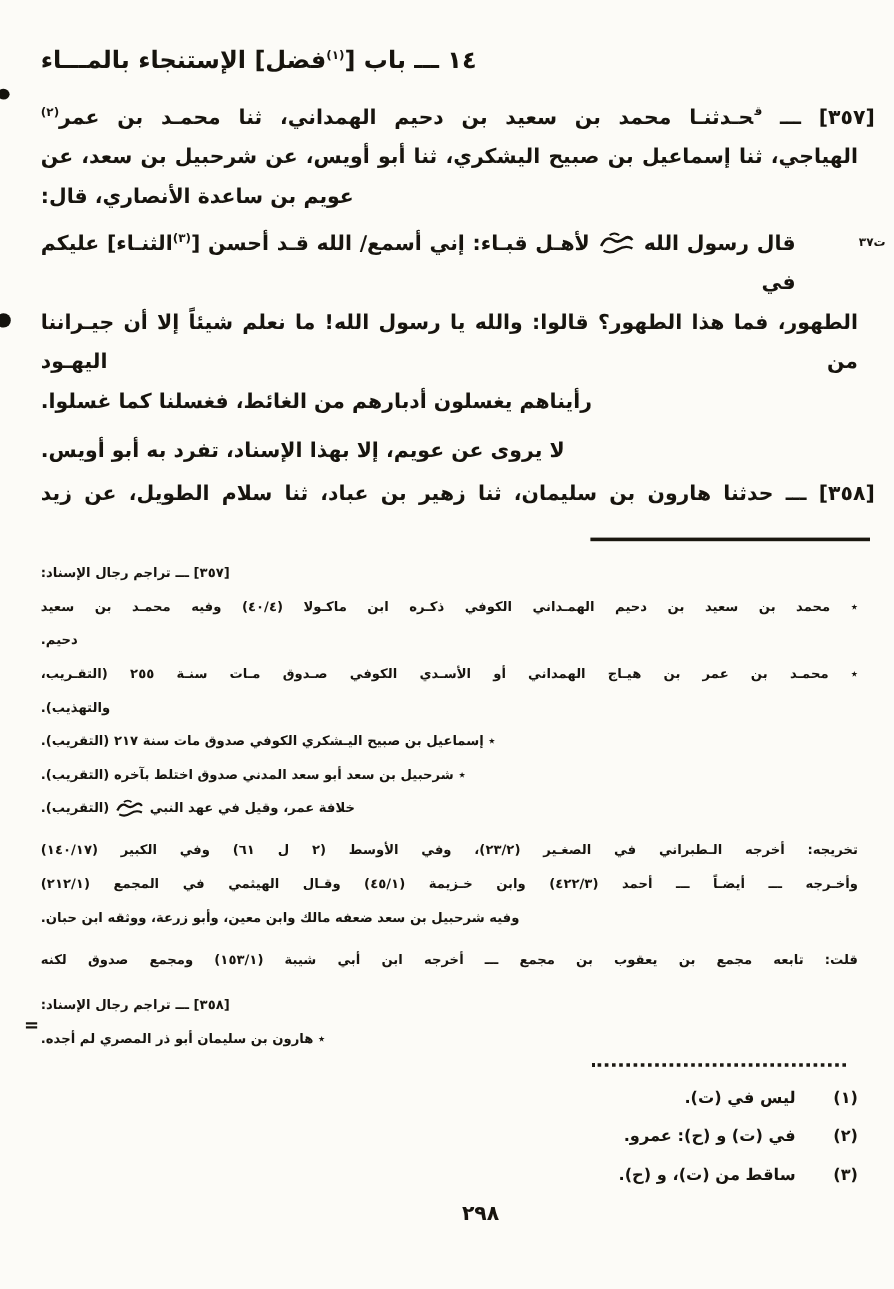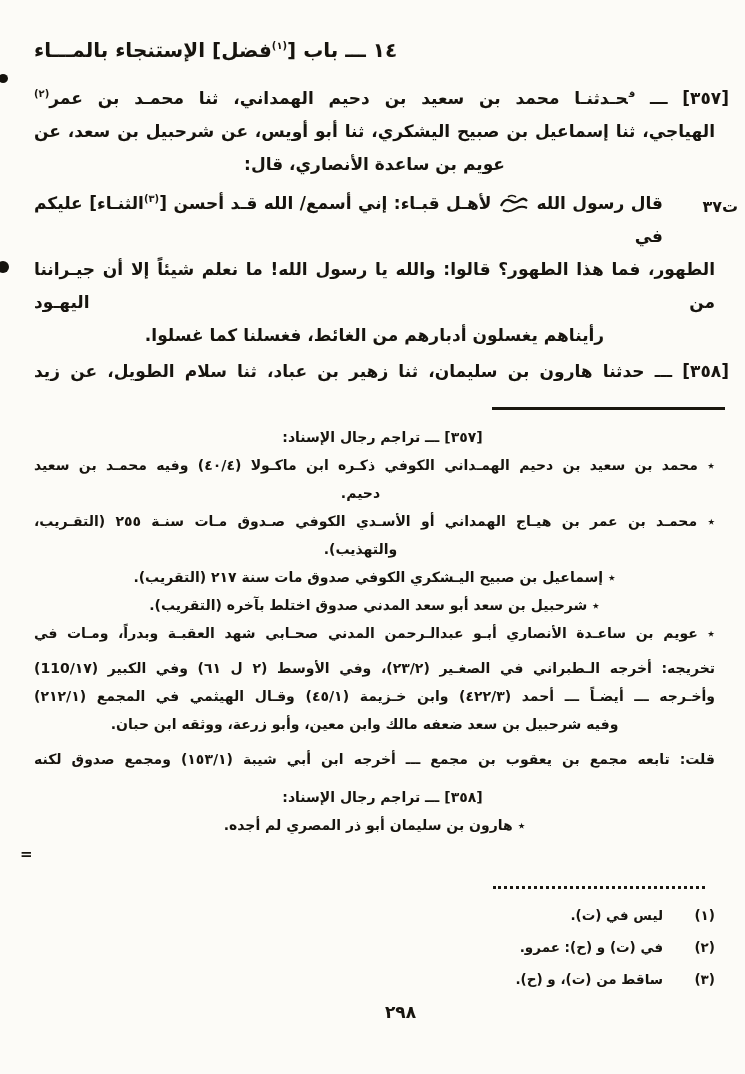--- a/index.html
+++ b/index.html
@@ -1,23 +1,23 @@
 <!DOCTYPE html>
 <html lang="ar"><head>
 <meta charset="utf-8">
 <style>
   html,body{margin:0;padding:0;background:#e8e8e6;}
   .page{position:relative;width:745px;height:1074px;margin:0 auto;background:#fcfbf7;
         font-family:"DejaVu Sans",sans-serif;color:#17140e;overflow:hidden;}
   .content{position:absolute;top:0;right:0;left:0;padding:30px 30px 0 34px;direction:rtl;}
   .chapter-title{margin:8px 0 20px;text-align:left;font-size:20px;font-weight:700;}
   .m-line{font-size:17px;font-weight:700;line-height:33px;}
-  .c-line{font-size:14px;font-weight:700;line-height:28px;}
+  .c-line{font-size:11px;font-weight:700;line-height:28px;}
   .jl{text-align:justify;text-align-last:justify;}
-  .el{text-align:center;}
+  .el{text-align:left;}
   .outd{text-indent:-14px;}
   .h-outd{margin-left:0;margin-right:-16px;}
   .ind1{margin-right:52px;}
   .t-ind{margin-right:158px;}
   .cont{margin-right:28px;}
   .cont-sm{margin-right:20px;}
   .gap-xs{margin-top:3px;}
   .gap-s{margin-top:6px;}
   .gap-m{margin-top:8px;}
   .gap-c{margin-top:7px;}
@@ -26,21 +26,21 @@
   sup.src-mark{font-size:10px;vertical-align:super;line-height:0;margin-left:1px;}
   .star{letter-spacing:1px;}
   .divider{width:233px;height:3px;background:#1a170f;margin:19px -10px 13px auto;}
   .pbuh{display:inline-block;vertical-align:-4px;margin:0 1px;}
   .fn-block{position:absolute;right:30px;left:34px;top:886px;direction:rtl;}
   .dotted{width:212px;height:0;border-top:3px dotted #1c1913;margin:0 10px 10px 0;}
   .fn-row{display:flex;gap:18px;font-size:13.5px;font-weight:700;line-height:32px;}
   .fn-num{width:34px;flex:none;}
   .page-number{position:absolute;top:1002px;left:18px;right:0;text-align:center;
                font-size:17px;font-weight:700;letter-spacing:2px;padding-left:38px;}
-  .margin-ref{position:absolute;top:197px;right:7px;font-size:16px;font-weight:700;direction:rtl;text-align:right;}
+  .margin-ref{position:absolute;top:197px;right:7px;font-size:10px;font-weight:700;direction:rtl;text-align:right;}
   .margin-eq{position:absolute;top:845px;left:20px;font-size:15px;font-weight:700;}
   .speck{position:absolute;background:#14120d;border-radius:50%;}
   .speck-1{left:-2px;top:74px;width:10px;height:9px;}
   .speck-2{left:-3px;top:261px;width:12px;height:12px;}
 </style>
 </head>
 <body>
 
 <div class="page">
 
@@ -59,40 +59,45 @@
       <div class="m-line el">عويم بن ساعدة الأنصاري، قال:</div>
 
       <div class="m-line jl ind1 gap-s"><span>قال رسول الله </span><svg class="pbuh" width="30" height="19" viewBox="0 0 30 19">
             <path d="M2 12 Q6 3 12 7 Q16 10 21 6 Q25 3 28 7" fill="none" stroke="#17140e" stroke-width="2.2"></path>
             <path d="M4 16 Q10 19 16 15 Q22 11 28 14" fill="none" stroke="#17140e" stroke-width="2"></path>
             <path d="M9 3 Q13 0 17 3" fill="none" stroke="#17140e" stroke-width="1.6"></path>
           </svg><span> لأهـل قبـاء: إني أسمع/ الله قـد أحسن [</span><sup class="fn-ref">(٣)</sup><span>الثنـاء] عليكم في</span></div>
       <div class="m-line jl">الطهور، فما هذا الطهور؟ قالوا: والله يا رسول الله! ما نعلم شيئاً إلا أن جيـراننا من اليهـود</div>
       <div class="m-line el">رأيناهم يغسلون أدبارهم من الغائط، فغسلنا كما غسلوا.</div>
 
+      <div class="m-line el t-ind gap-m">لا يروى عن عويم، إلا بهذا الإسناد، تفرد به أبو أويس.</div>
       <div class="m-line jl outd gap-xs">[٣٥٨] ـــ حدثنا هارون بن سليمان، ثنا زهير بن عباد، ثنا سلام الطويل، عن زيد</div>
     </div>
 
     <div class="divider"></div>
 
     <div class="commentary">
       <div class="c-line el h-outd">[٣٥٧] ـــ تراجم رجال الإسناد:</div>
 
       <div class="c-line jl"><span class="star">٭</span> <span>محمد بن سعيد بن دحيم الهمـداني الكوفي ذكـره ابن ماكـولا (٤٠/٤) وفيه محمـد بن سعيد</span></div>
       <div class="c-line el cont">دحيم.</div>
 
       <div class="c-line jl"><span class="star">٭</span> <span>محمـد بن عمر بن هيـاج الهمداني أو الأسـدي الكوفي صـدوق مـات سنـة ٢٥٥ (التقـريب،</span></div>
       <div class="c-line el cont">والتهذيب).</div>
 
       <div class="c-line el"><span class="star">٭</span> <span>إسماعيل بن صبيح اليـشكري الكوفي صدوق مات سنة ٢١٧ (التقريب).</span></div>
       <div class="c-line el"><span class="star">٭</span> <span>شرحبيل بن سعد أبو سعد المدني صدوق اختلط بآخره (التقريب).</span></div>
 
-      <div class="c-line jl"><span class="star">٭</span> <span>عويم بن ساعـدة الأنصاري أبـو عبدالـرحمن المدني صحـابي شهد العقبـة وبدراً، ومـات في</span></div>
+      <div class="c-line el cont"><span>خلافة عمر، وقيل في عهد النبي </span><svg class="pbuh" width="24" height="15" viewBox="0 0 30 19">
+            <path d="M2 12 Q6 3 12 7 Q16 10 21 6 Q25 3 28 7" fill="none" stroke="#17140e" stroke-width="2.4"></path>
+            <path d="M4 16 Q10 19 16 15 Q22 11 28 14" fill="none" stroke="#17140e" stroke-width="2.2"></path>
+            <path d="M9 3 Q13 0 17 3" fill="none" stroke="#17140e" stroke-width="1.8"></path>
+          </svg><span> (التقريب).</span></div>
 
-      <div class="c-line jl gap-c">تخريجه: أخرجه الـطبراني في الصغـير (٢٣/٢)، وفي الأوسط (٢ ل ٦١) وفي الكبير (110/١٧)</div>
+      <div class="c-line jl gap-c">تخريجه: أخرجه الـطبراني في الصغـير (٢٣/٢)، وفي الأوسط (٢ ل ٦١) وفي الكبير (١٤٠/١٧)</div>
       <div class="c-line jl">وأخـرجه ـــ أيضـاً ـــ أحمد (٤٢٢/٣) وابن خـزيمة (٤٥/١) وقـال الهيثمي في المجمع (٢١٢/١)</div>
       <div class="c-line el cont-sm">وفيه شرحبيل بن سعد ضعفه مالك وابن معين، وأبو زرعة، ووثقه ابن حبان.</div>
 
       <div class="c-line jl gap-c">قلت: تابعه مجمع بن يعقوب بن مجمع ـــ أخرجه ابن أبي شيبة (١٥٣/١) ومجمع صدوق لكنه</div>
 
       <div class="c-line el h-outd gap-h">[٣٥٨] ـــ تراجم رجال الإسناد:</div>
       <div class="c-line el"><span class="star">٭</span> <span>هارون بن سليمان أبو ذر المصري لم أجده.</span></div>
     </div>
   </div>
 

